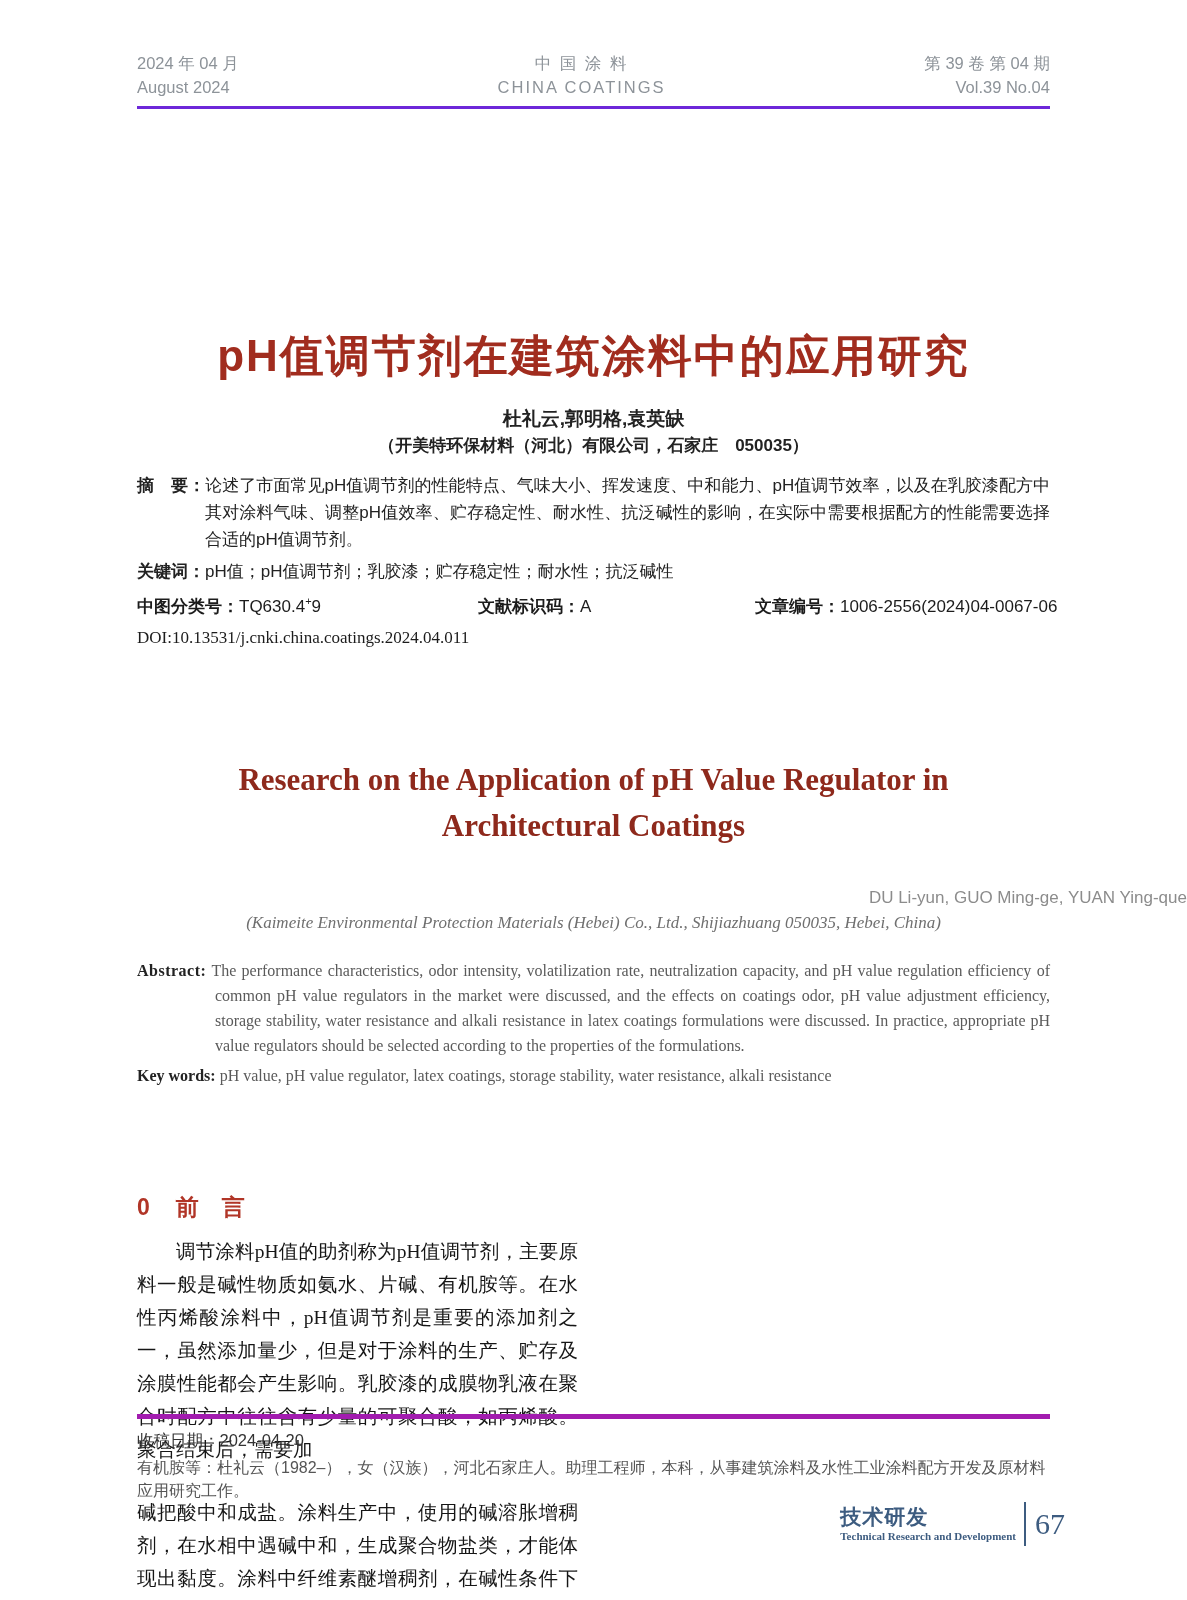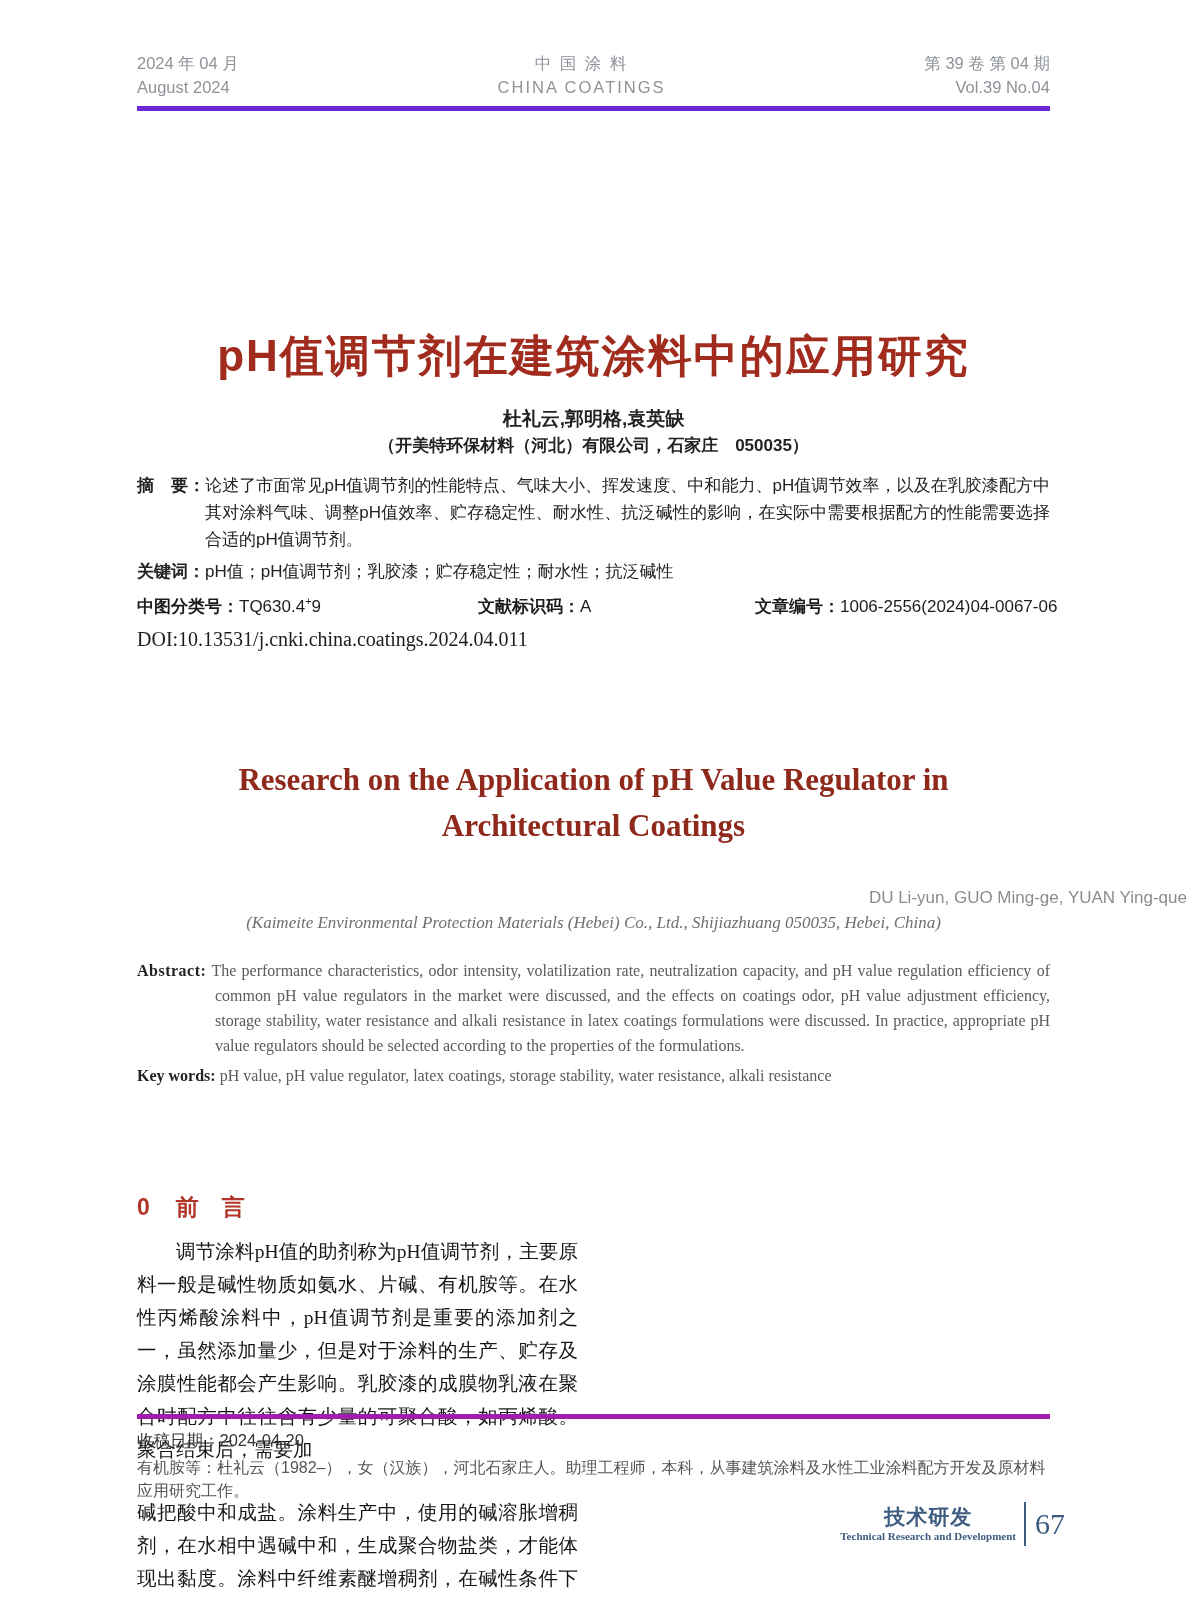--- a/index.html
+++ b/index.html
@@ -7,21 +7,21 @@
   .page {
     position:relative; width:1187px; height:1600px; margin:0 auto;
     background:#ffffff; overflow:hidden;
     font-family:"Liberation Sans", sans-serif; color:#1c1c1c;
   }
 
   
   .header {
     position:absolute; top:52px; left:137px; width:913px;
     display:flex; justify-content:space-between; align-items:flex-end;
-    padding-bottom:8px; border-bottom:5px solid #6d28d9;
+    padding-bottom:8px; border-bottom:3px solid #6d28d9;
     color:#8d9399; font-size:16.5px; line-height:22px;
   }
   .header .col { display:flex; flex-direction:column; gap:2px; }
   .header .c-left { text-align:left; }
   .header .c-center { text-align:center; letter-spacing:2px; }
   .header .c-right { text-align:right; }
 
   
   .cn-title {
     position:absolute; top:327px; left:0; width:100%;
@@ -48,21 +48,21 @@
   .cn-keywords .lbl { font-weight:700; }
   .cls-row { position:relative; margin-top:11px; height:24px; font-size:17px; }
   .cls-row .item { position:absolute; top:0; white-space:nowrap; }
   .cls-row .i1 { left:0; }
   .cls-row .i2 { left:341px; }
   .cls-row .i3 { left:618px; }
   .cls-row .lbl { font-weight:700; }
   .sup { font-size:11px; vertical-align:super; line-height:0; }
   .doi {
     margin-top:9px; font-family:"Liberation Serif", serif;
-    font-size:20px; color:#1c1c1c;
+    font-size:17px; color:#1c1c1c;
   }
 
   
   .en-title {
     position:absolute; top:757px; left:0; width:100%;
     text-align:center; font-family:"Liberation Serif", serif;
     font-weight:700; font-size:31px; line-height:46px; color:#8e291c;
   }
   .en-authors {
     position:absolute; top:888px; left:0; width:100%;
@@ -103,21 +103,21 @@
     border-top:5px solid #a21caf; padding-top:9px;
   }
   .fn-line1 { font-size:16.5px; line-height:24px; color:#333; }
   .fn-line2 { margin-top:4px; font-size:16px; line-height:23px; color:#555; }
 
   
   .footer {
     position:absolute; top:1502px; right:122px;
     display:flex; align-items:center; color:#3d5c80;
   }
-  .footer .col-names { text-align:center; }
+  .footer .col-names { text-align:left; }
   .footer .f-cn { font-weight:700; font-size:21px; line-height:24px; letter-spacing:1px; }
   .footer .f-en {
     font-family:"Liberation Serif", serif; font-weight:700;
     font-size:11px; line-height:14px;
   }
   .footer .bar { width:2px; height:44px; background:#3d5c80; margin:0 9px 0 8px; }
   .footer .pageno { font-family:"Liberation Serif", serif; font-size:30px; }
 </style>
 </head>
 <body>

